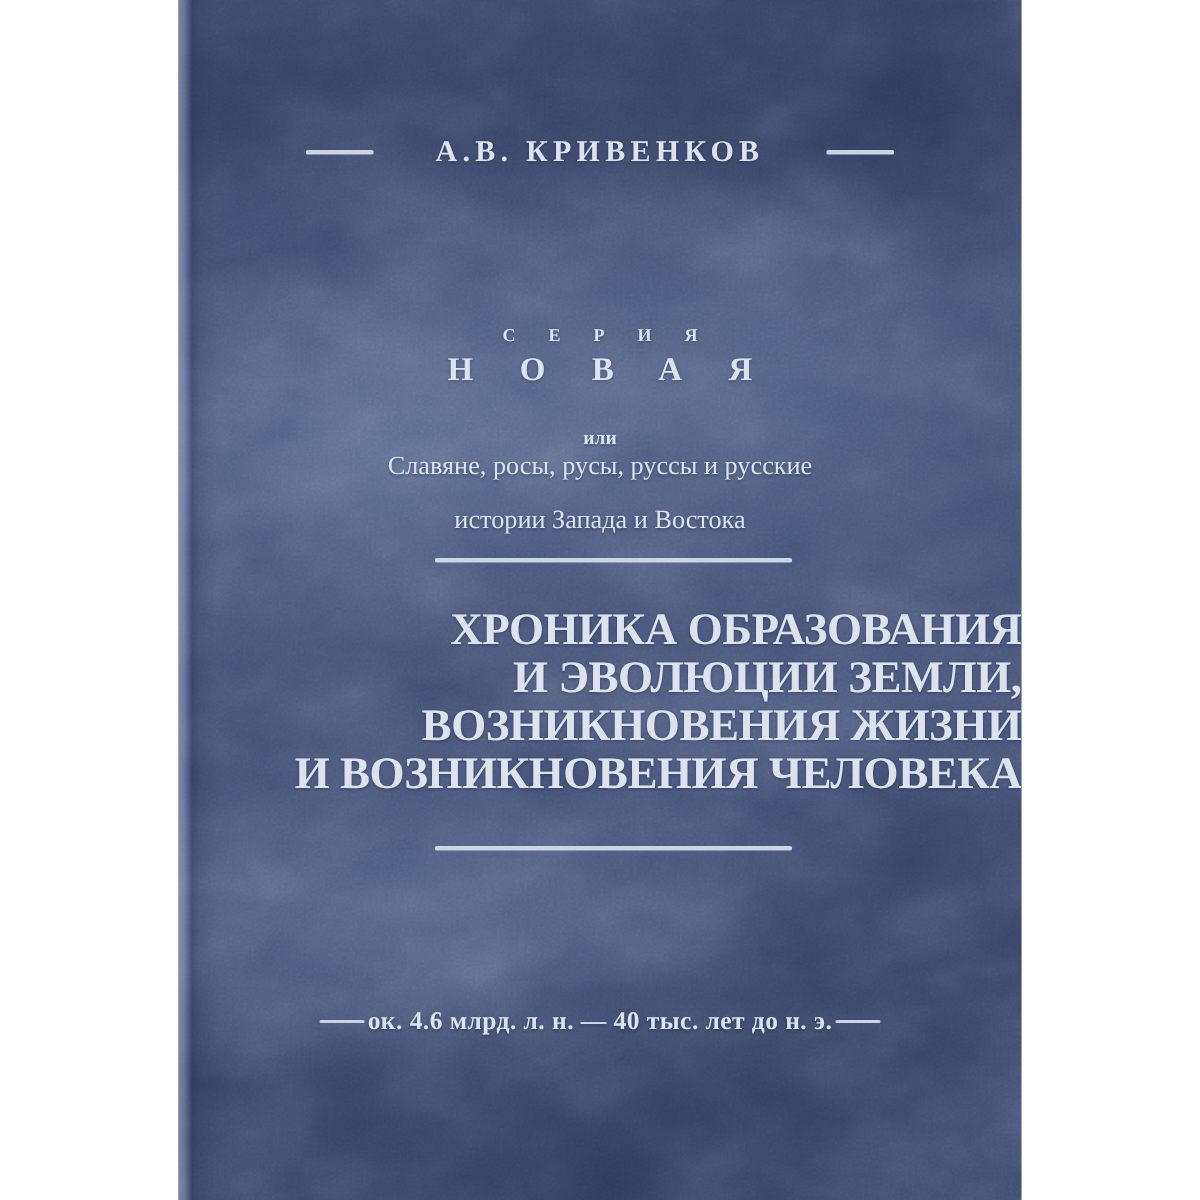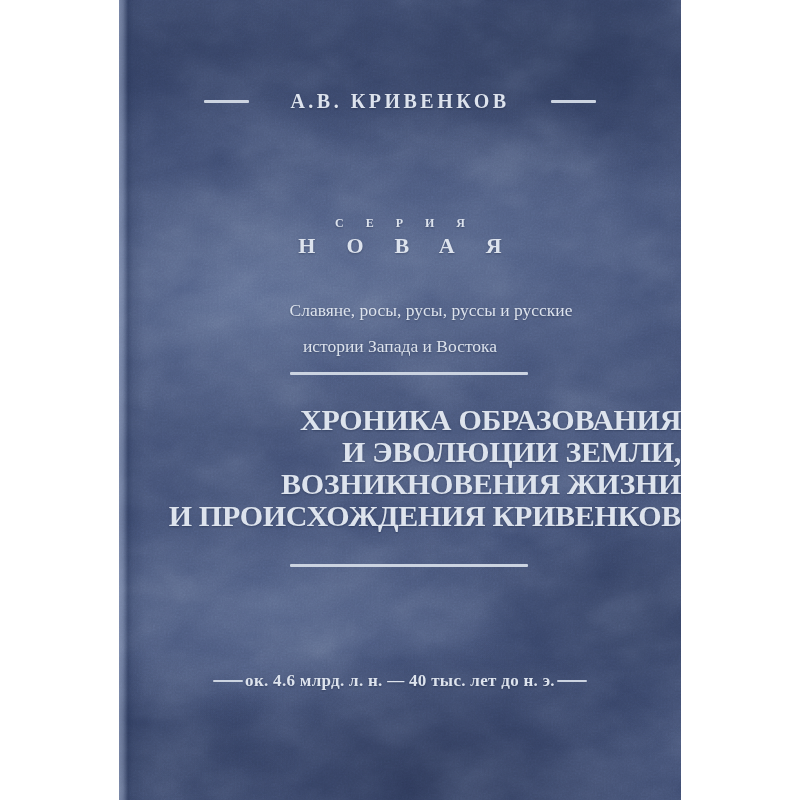--- a/index.html
+++ b/index.html
@@ -91,21 +91,21 @@
   }
   .dash.lg { width: 45px; height: 3px; }
   .dash.sm { width: 30px; height: 2.5px; }
 
   .author-row { top: 90px; gap: 41px; font-size: 20px; font-weight: bold; letter-spacing: 3.5px; }
 
   .series-label  { top: 216px; font-size: 12px; font-weight: bold; letter-spacing: 22px; padding-left: 22px; box-sizing: border-box; }
   .series-name1  { top: 233px; font-size: 22px; font-weight: bold; letter-spacing: 31px; padding-left: 31px; box-sizing: border-box; }
   .series-name2  { top: 257px; font-size: 21px; font-weight: bold; letter-spacing: 1.5px; }
   .series-or     { top: 284px; font-size: 13px; font-weight: bold; }
-  .series-sub1   { top: 300px; font-size: 17.5px; padding-left: 31px; }
+  .series-sub1   { top: 300px; font-size: 17.5px; }
   .series-sub2   { top: 318px; font-size: 17.5px; }
   .series-sub3   { top: 336px; font-size: 17.5px; }
 
   .divider {
     position: absolute;
     left: 171px;
     width: 238px;
     height: 2.5px;
     background: var(--rule, #ccd4e1);
     z-index: 5;
@@ -150,29 +150,30 @@
     </svg>
 
     <div class="rowc author-row">
       <span class="dash lg"></span>
       <span>А.В. КРИВЕНКОВ</span>
       <span class="dash lg"></span>
     </div>
 
     <div class="line series-label">СЕРИЯ</div>
     <div class="line series-name1">НОВАЯ</div>
+    <div class="line series-or">или</div>
     <div class="line series-sub1">Славяне, росы, русы, руссы и русские</div>
     <div class="line series-sub3">истории Запада и Востока</div>
 
     <div class="divider d1"></div>
 
     <div class="line title-line t1">ХРОНИКА ОБРАЗОВАНИЯ</div>
     <div class="line title-line t2">И ЭВОЛЮЦИИ ЗЕМЛИ,</div>
     <div class="line title-line t3">ВОЗНИКНОВЕНИЯ ЖИЗНИ</div>
-    <div class="line title-line t4">И ПРОИСХОЖДЕНИЯ КРИВЕНКОВ</div>
+    <div class="line title-line t4">И ВОЗНИКНОВЕНИЯ ЧЕЛОВЕКА</div>
 
     <div class="divider d2"></div>
 
     <div class="rowc date-row">
       <span class="dash sm"></span>
       <span>ок. 4.6 млрд. л. н. — 40 тыс. лет до н. э.</span>
       <span class="dash sm"></span>
     </div>
 
   </div>

